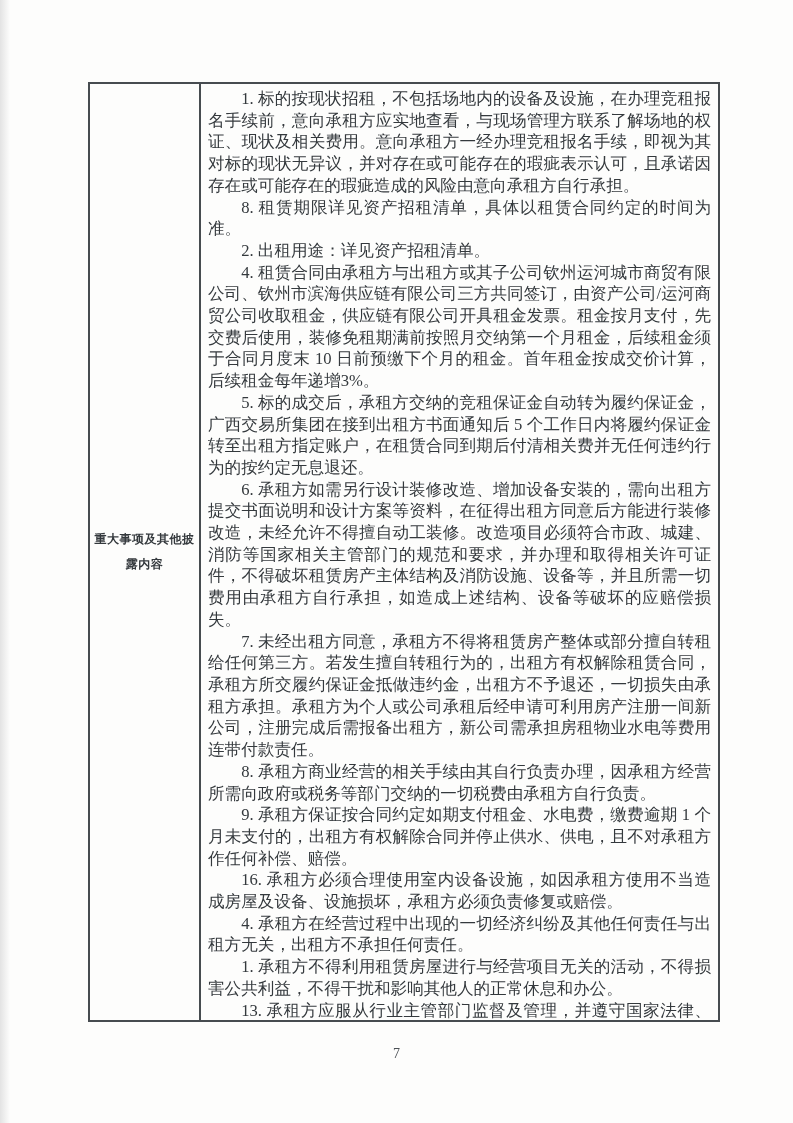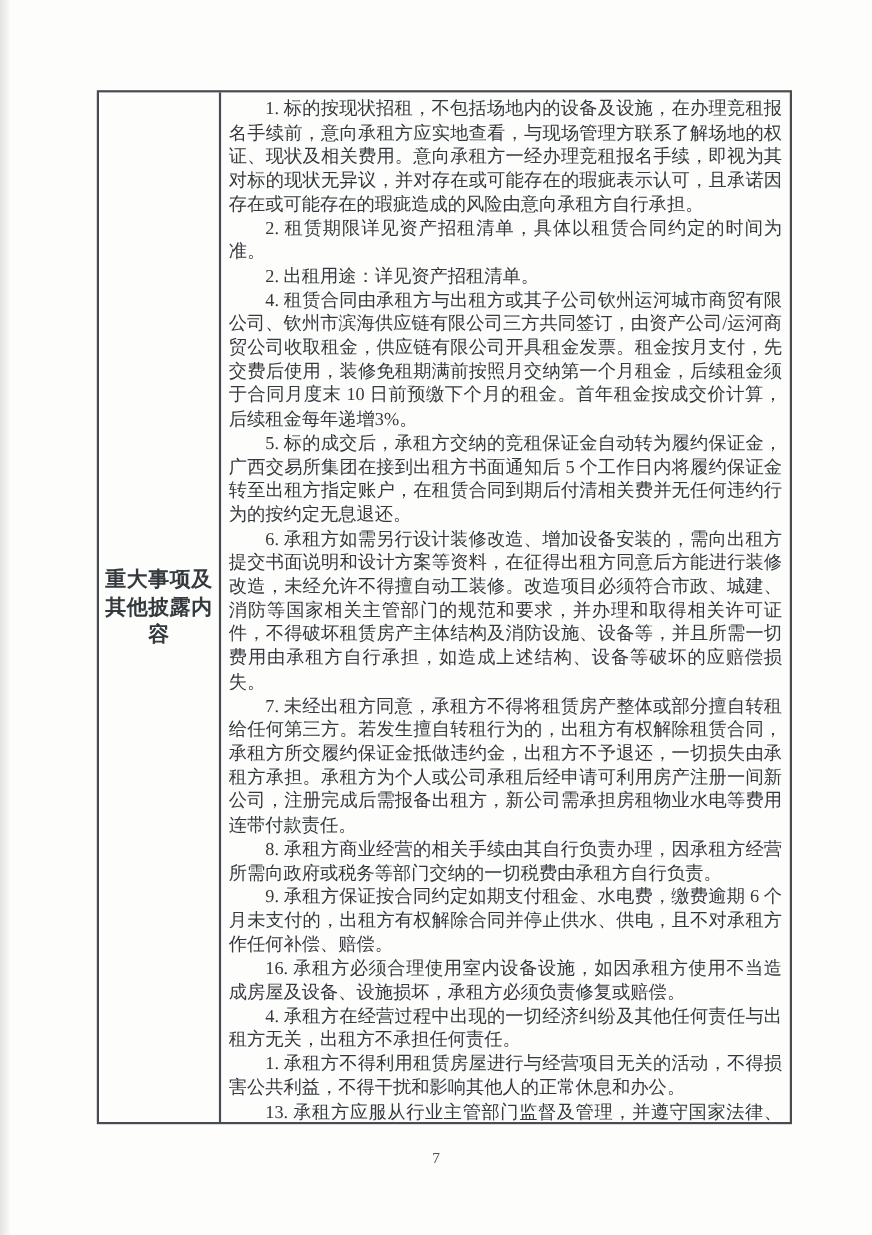--- a/index.html
+++ b/index.html
@@ -40,21 +40,21 @@
     width: 111px;
     flex: 0 0 111px;
     border-right: 2px solid #474c50;
     box-sizing: border-box;
     display: flex;
     align-items: center;
     justify-content: center;
   }
   .header-label {
     font-weight: bold;
-    font-size: 19px;
+    font-size: 12px;
     line-height: 25px;
     text-align: center;
     width: 106px;
     letter-spacing: 0.5px;
   }
   .content-cell {
     flex: 1 1 auto;
     box-sizing: border-box;
     padding: 4px 7px 4px 7px;
     overflow: hidden;
@@ -81,35 +81,35 @@
 
 <div class="page">
   <div class="doc-table">
     <div class="header-cell">
       <div class="header-label">重大事项及其他披露内容</div>
     </div>
     <div class="content-cell">
 
         <p class="para">1. 标的按现状招租，不包括场地内的设备及设施，在办理竞租报名手续前，意向承租方应实地查看，与现场管理方联系了解场地的权证、现状及相关费用。意向承租方一经办理竞租报名手续，即视为其对标的现状无异议，并对存在或可能存在的瑕疵表示认可，且承诺因存在或可能存在的瑕疵造成的风险由意向承租方自行承担。</p>
 
-        <p class="para">2. 租赁期限详见资产招租清单，具体以租赁合同约定的时间为准。</p>
+        <p class="para">8. 租赁期限详见资产招租清单，具体以租赁合同约定的时间为准。</p>
 
         <p class="para">2. 出租用途：详见资产招租清单。</p>
 
         <p class="para">4. 租赁合同由承租方与出租方或其子公司钦州运河城市商贸有限公司、钦州市滨海供应链有限公司三方共同签订，由资产公司/运河商贸公司收取租金，供应链有限公司开具租金发票。租金按月支付，先交费后使用，装修免租期满前按照月交纳第一个月租金，后续租金须于合同月度末 10 日前预缴下个月的租金。首年租金按成交价计算，后续租金每年递增3%。</p>
 
         <p class="para">5. 标的成交后，承租方交纳的竞租保证金自动转为履约保证金，广西交易所集团在接到出租方书面通知后 5 个工作日内将履约保证金转至出租方指定账户，在租赁合同到期后付清相关费并无任何违约行为的按约定无息退还。</p>
 
         <p class="para">6. 承租方如需另行设计装修改造、增加设备安装的，需向出租方提交书面说明和设计方案等资料，在征得出租方同意后方能进行装修改造，未经允许不得擅自动工装修。改造项目必须符合市政、城建、消防等国家相关主管部门的规范和要求，并办理和取得相关许可证件，不得破坏租赁房产主体结构及消防设施、设备等，并且所需一切费用由承租方自行承担，如造成上述结构、设备等破坏的应赔偿损失。</p>
 
         <p class="para">7. 未经出租方同意，承租方不得将租赁房产整体或部分擅自转租给任何第三方。若发生擅自转租行为的，出租方有权解除租赁合同，承租方所交履约保证金抵做违约金，出租方不予退还，一切损失由承租方承担。承租方为个人或公司承租后经申请可利用房产注册一间新公司，注册完成后需报备出租方，新公司需承担房租物业水电等费用连带付款责任。</p>
 
         <p class="para">8. 承租方商业经营的相关手续由其自行负责办理，因承租方经营所需向政府或税务等部门交纳的一切税费由承租方自行负责。</p>
 
-        <p class="para">9. 承租方保证按合同约定如期支付租金、水电费，缴费逾期 6 个月未支付的，出租方有权解除合同并停止供水、供电，且不对承租方作任何补偿、赔偿。</p>
+        <p class="para">9. 承租方保证按合同约定如期支付租金、水电费，缴费逾期 1 个月未支付的，出租方有权解除合同并停止供水、供电，且不对承租方作任何补偿、赔偿。</p>
 
         <p class="para">16. 承租方必须合理使用室内设备设施，如因承租方使用不当造成房屋及设备、设施损坏，承租方必须负责修复或赔偿。</p>
 
         <p class="para">4. 承租方在经营过程中出现的一切经济纠纷及其他任何责任与出租方无关，出租方不承担任何责任。</p>
 
         <p class="para">1. 承租方不得利用租赁房屋进行与经营项目无关的活动，不得损害公共利益，不得干扰和影响其他人的正常休息和办公。</p>
 
         <p class="para">13. 承租方应服从行业主管部门监督及管理，并遵守国家法律、法规，遵守行业各项规章制度，否则出租方有权单方面解除合同，且不对承租方作任何补偿、赔偿。</p>
 
       </div>

